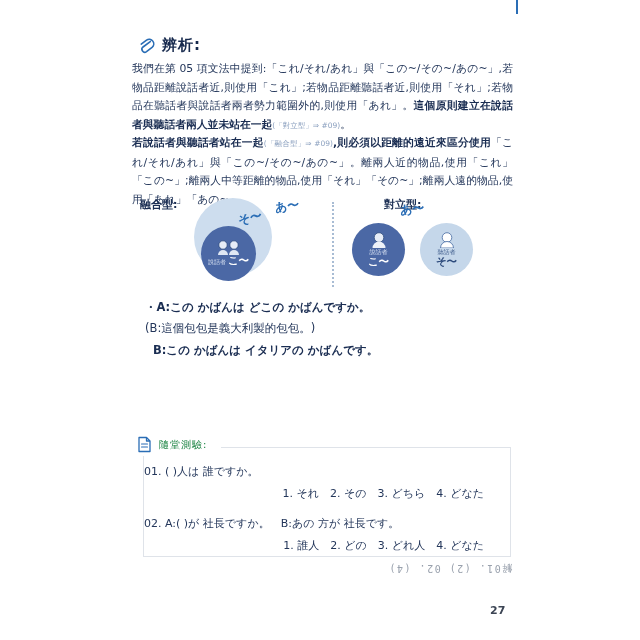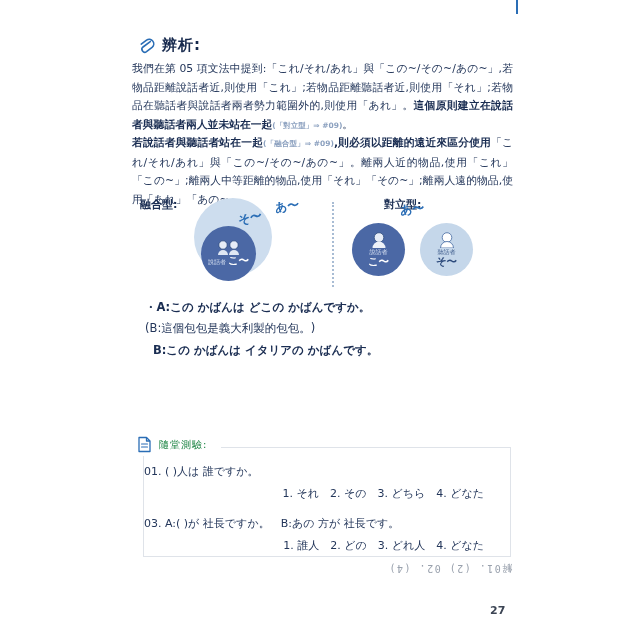--- a/index.html
+++ b/index.html
@@ -14,21 +14,21 @@
   
   .header{left:137px;top:36px;display:flex;align-items:center;gap:7px;}
   .h-title{font-size:15px;font-weight:bold;color:#16294d;letter-spacing:1px;}
   
   .para{left:132px;width:381px;margin:0;font-size:10.8px;line-height:18.5px;
         text-align:justify;color:#23365a;}
   #p1{top:60px;}
   #p2{top:134px;}
   .seg-n{font-weight:normal;}
   .seg-b{font-weight:bold;color:#1a2d52;}
-  .seg-r{font-size:7.5px;color:#8ba0bf;font-weight:bold;}
+  .seg-r{font-size:7.5px;color:#8ba0bf;font-weight:normal;}
   
   .diagram{left:132px;top:193px;width:381px;height:102px;}
   .d-label{position:absolute;font-size:11px;font-weight:bold;color:#1a2d52;}
   .f-label{left:8px;top:4px;}
   .o-label{left:215px;top:4px;padding-left:37px;}
   .f-big{position:absolute;left:62px;top:5px;width:78px;height:78px;
          background:#cdddee;border-radius:50%;}
   .f-inner{position:absolute;left:69px;top:33px;width:55px;height:55px;
            background:#4b68a5;border-radius:50%;display:flex;flex-direction:column;
            align-items:center;justify-content:center;}
@@ -156,21 +156,21 @@
           <path d="M2 1.5 h7.5 l3.5 3.5 v10.5 h-11 Z" fill="#ffffff" stroke="#2a6db5" stroke-width="1.3" stroke-linejoin="round"></path>
           <path d="M9.5 1.5 v3.5 h3.5" fill="none" stroke="#2a6db5" stroke-width="1.3" stroke-linejoin="round"></path>
           <path d="M4.5 8 h6 M4.5 11 h6" stroke="#2a6db5" stroke-width="1.1" stroke-linecap="round"></path>
         </svg>
       </span>
       <span class="q-title">隨堂測驗:</span>
     </div>
     <div class="q-content">
       <div class="q-line">01. ( )人は 誰ですか。</div>
       <div class="q-opts">1. それ　2. その　3. どちら　4. どなた</div>
-      <div class="q-line">03. A:( )が 社長ですか。　B:あの 方が 社長です。</div>
+      <div class="q-line">02. A:( )が 社長ですか。　B:あの 方が 社長です。</div>
       <div class="q-opts">1. 誰人　2. どの　3. どれ人　4. どなた</div>
     </div>
   </div>
 
   <div class="abs answer">
     <span class="rot">解01. (2) 02. (4)</span>
   </div>
 
   <div class="abs page-num">27</div>
 

